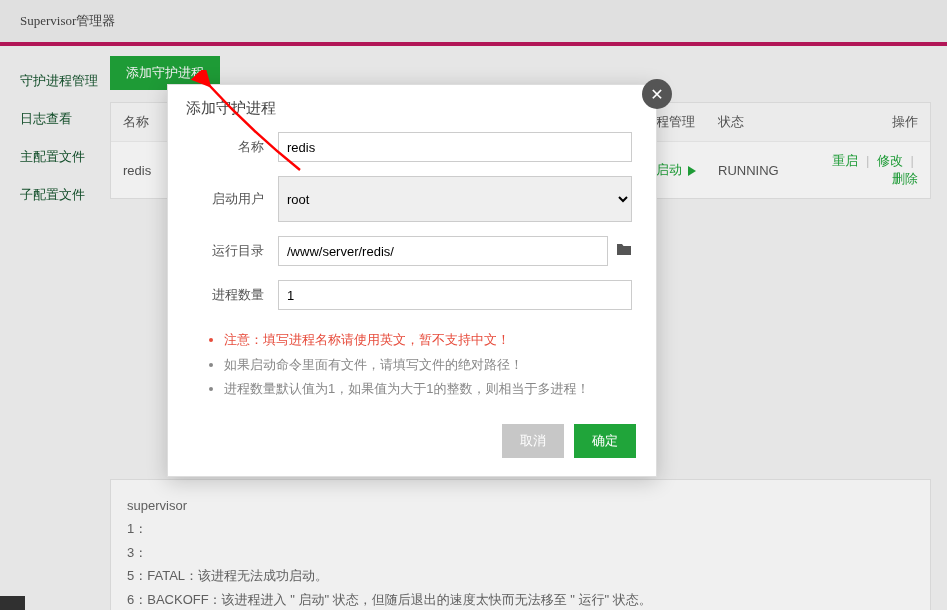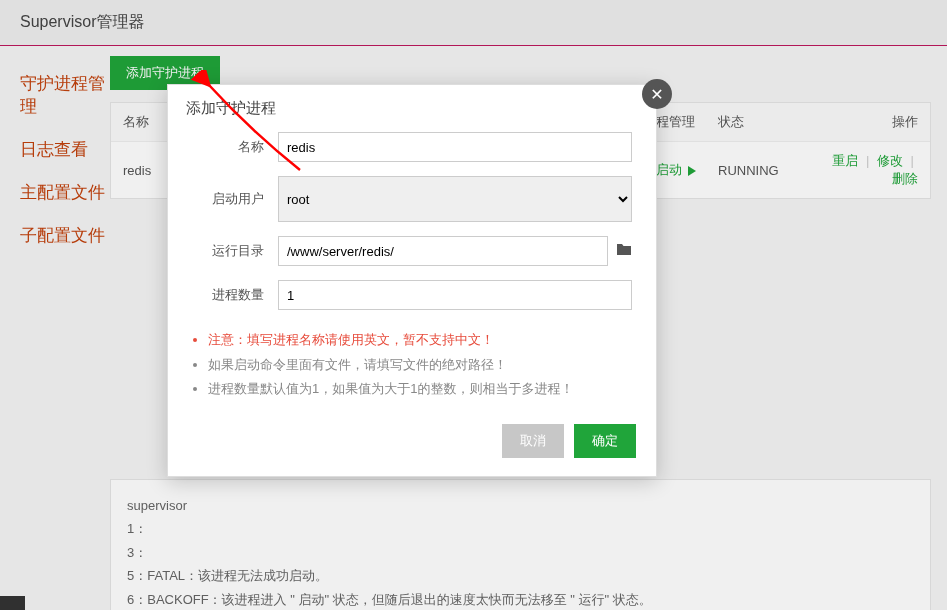--- a/index.html
+++ b/index.html
@@ -1,21 +1,21 @@
 <!DOCTYPE html>
 <html><head>
   <meta charset="utf-8">
   <style>
     * { margin: 0; padding: 0; box-sizing: border-box; font-family: "Microsoft YaHei", Arial, sans-serif; }
     body { background: #f5f5f5; width: 947px; height: 610px; overflow: hidden; position: relative; }
     .dim-overlay { position: absolute; top: 0; left: 0; right: 0; bottom: 0; background: rgba(0,0,0,0.06); pointer-events: none; z-index: 5; }
-    .header { background: #efefef; padding: 12px 20px; font-size: 16px; color: #444; border-bottom: 1px solid #be185d; }
+    .header { background: #efefef; padding: 12px 20px; font-size: 13px; color: #444; border-bottom: 4px solid #be185d; font-family: Liberation Serif, serif; }
     .container { display: flex; }
     .sidebar { width: 110px; padding: 16px 0 0 20px; }
-    .sidebar-item { font-size: 17px; color: #c2410c; padding: 10px 0; cursor: pointer; }
+    .sidebar-item { font-size: 13px; color: #14532d; padding: 10px 0; cursor: pointer; }
     .main { flex: 1; padding: 10px 16px 0 0; }
     .add-btn { background: #20a53a; color: #fff; border: none; padding: 8px 16px; font-size: 13px; cursor: pointer; margin-bottom: 12px; }
     .table-wrap { border: 1px solid #e5e5e5; background: #fff; }
     .thead, .trow { display: flex; align-items: center; padding: 10px 12px; font-size: 13px; color: #555; }
     .thead { background: #fafafa; }
     .trow { border-top: 1px solid #eee; }
     .col-name { width: 520px; }
     .col-mgr { width: 75px; }
     .col-status { width: 100px; }
     .col-ops { flex:1; text-align: right; }
@@ -28,21 +28,21 @@
 
     .modal { position: absolute; top: 84px; left: 167px; width: 490px; background: #fff; border: 1px solid #ddd; box-shadow: 0 4px 20px rgba(0,0,0,0.2); z-index: 20; }
     .modal-close { position: absolute; top: -6px; right: -16px; width: 30px; height: 30px; border-radius: 50%; background: #555; color: #fff; display: flex; align-items: center; justify-content: center; font-size: 16px; cursor: pointer; z-index: 21; }
     .modal-title { padding: 14px 18px; font-size: 15px; color: #444; }
     .form-row { display: flex; align-items: center; margin-bottom: 14px; padding: 0 24px; }
     .form-label { width: 86px; text-align: right; font-size: 13px; color: #555; padding-right: 14px; }
     .form-input { flex: 1; height: 30px; border: 1px solid #ccc; padding: 0 8px; font-size: 13px; outline: none; }
     .form-select { flex: 1; height: 46px; border: 1px solid #ccc; padding: 0 4px; font-size: 13px; outline: none; }
     .folder-icon { margin-left: 8px; cursor: pointer; }
     .notes { padding: 4px 30px 10px 40px; font-size: 13px; color: #888; }
-    .notes li { list-style: disc; line-height: 1.9; }
+    .notes li { list-style: disc; margin-left: 16px; line-height: 1.9; }
     .note-red { color: #e74c3c; }
     .modal-footer { display: flex; justify-content: flex-end; padding: 12px 20px 18px; gap: 10px; }
     .btn-cancel { background: #c7c7c7; color: #fff; border: none; padding: 8px 18px; font-size: 13px; cursor: pointer; }
     .btn-ok { background: #20a53a; color: #fff; border: none; padding: 0 18px; font-size: 13px; cursor: pointer; }
 
     .arrow-svg { position: absolute; z-index: 25; pointer-events: none; }
 
     .bottom-strip { position: absolute; bottom: 0; left: 0; width: 25px; height: 14px; background: #333; }
   </style>
 </head>

